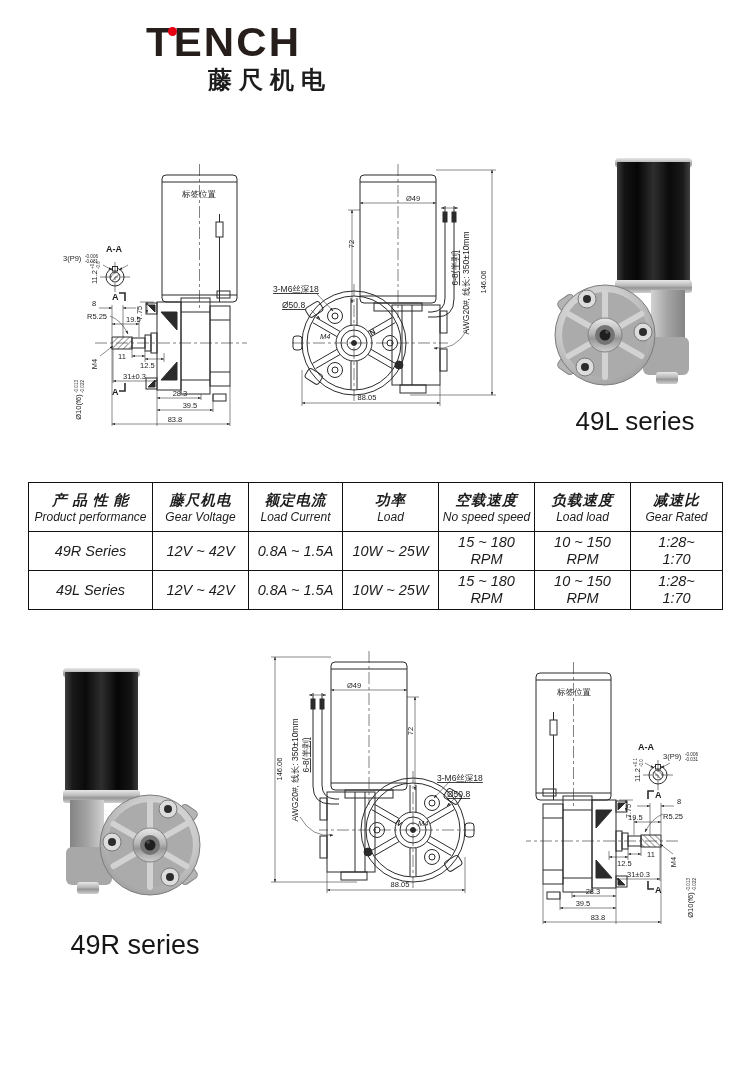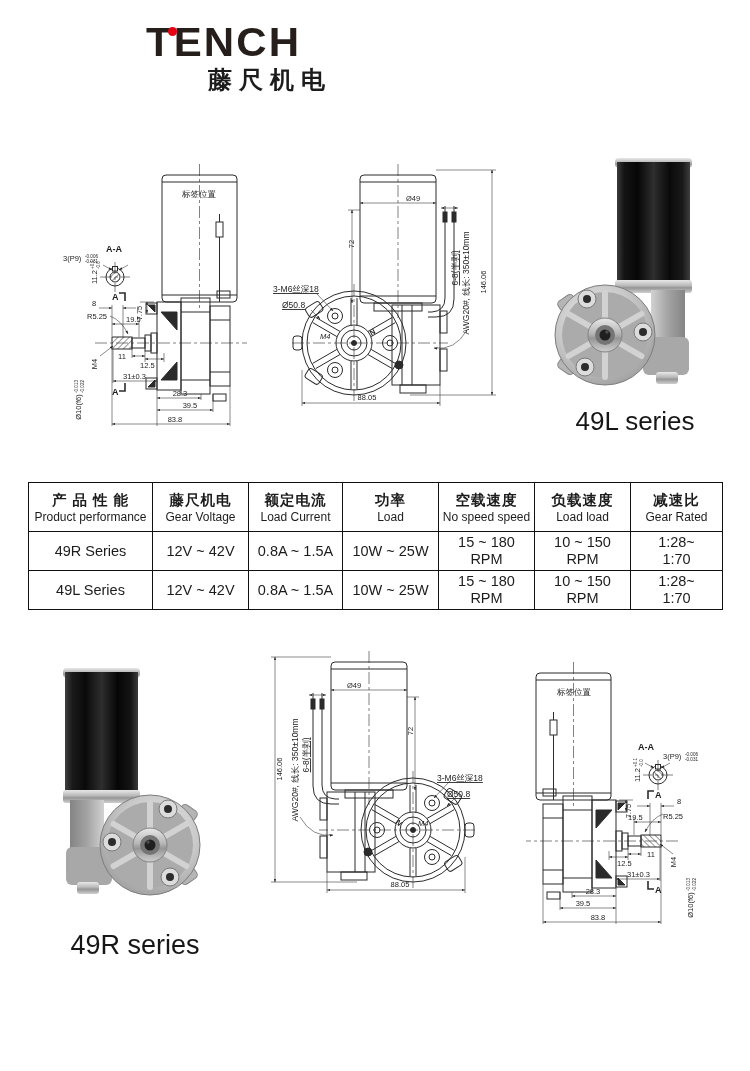--- a/index.html
+++ b/index.html
@@ -8,21 +8,21 @@
   .abs{position:absolute;}
   
   .logo{left:146px;top:8px;width:260px;margin-top:14px;}
   .brand{font-size:40px;font-weight:bold;letter-spacing:2px;color:#261e1a;
          transform:scaleX(1.05);transform-origin:left;line-height:1.0;}
   .brand-dot{position:absolute;left:22px;top:5px;width:9px;height:9px;border-radius:50%;}
   .sub{margin-top:2px;margin-left:62px;font-size:24px;font-weight:bold;letter-spacing:7px;color:#1c1c1c;}
   
   .caption{font-size:26px;color:#161616;text-align:center;}
   
-  .spec{left:28px;top:482px;width:694px;border-collapse:collapse;table-layout:fixed;}
+  .spec{left:28px;top:482px;width:694px;border-collapse:collapse;table-layout:fixed;font-style:italic;}
   .spec td{border:1.4px solid #111;text-align:center;vertical-align:middle;padding:1px 2px;}
   .hcell{height:46px;}
   .rcell{height:36px;font-size:14.5px;white-space:pre-line;line-height:1.15;}
   .hcn{font-size:14.5px;font-weight:bold;letter-spacing:1px;}
   .hen{font-size:12px;}
   
   svg text{fill:#1c1c1c;stroke:none;font-family:"Liberation Sans","DejaVu Sans",sans-serif;}
   .dt{font-size:7.5px;}
   .dts{font-size:4.6px;}
   .cn{font-size:8.5px;}

